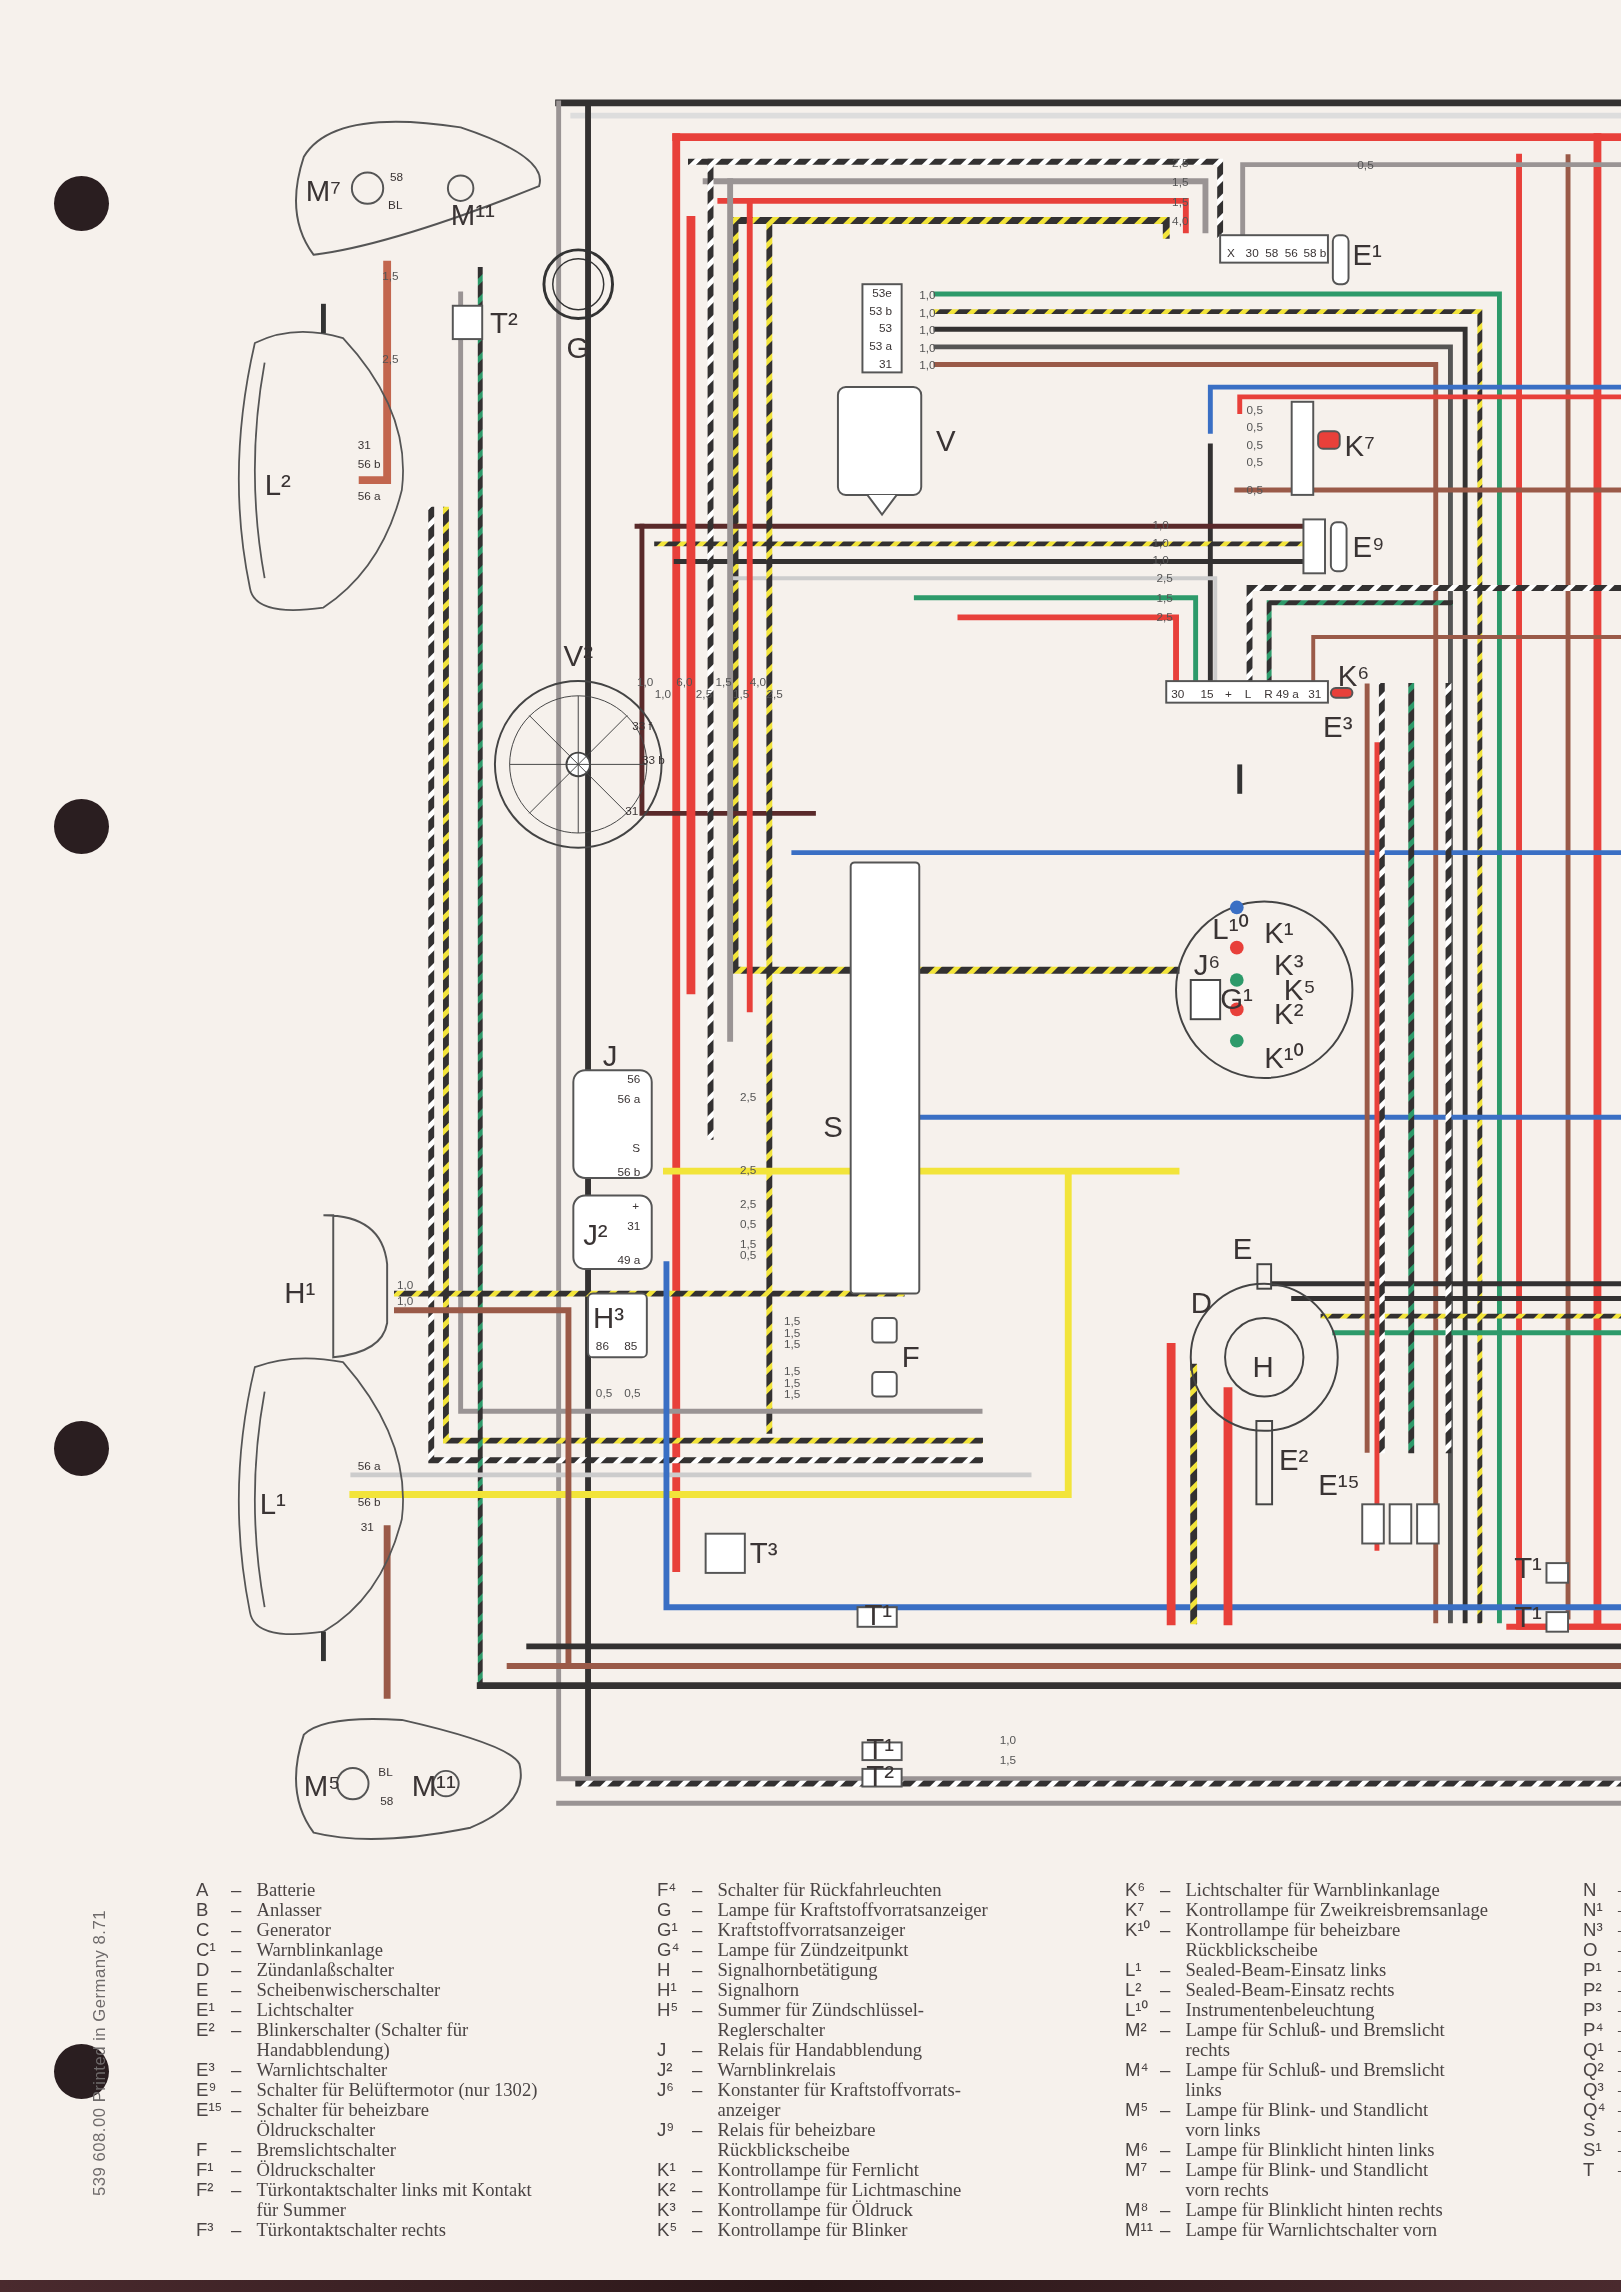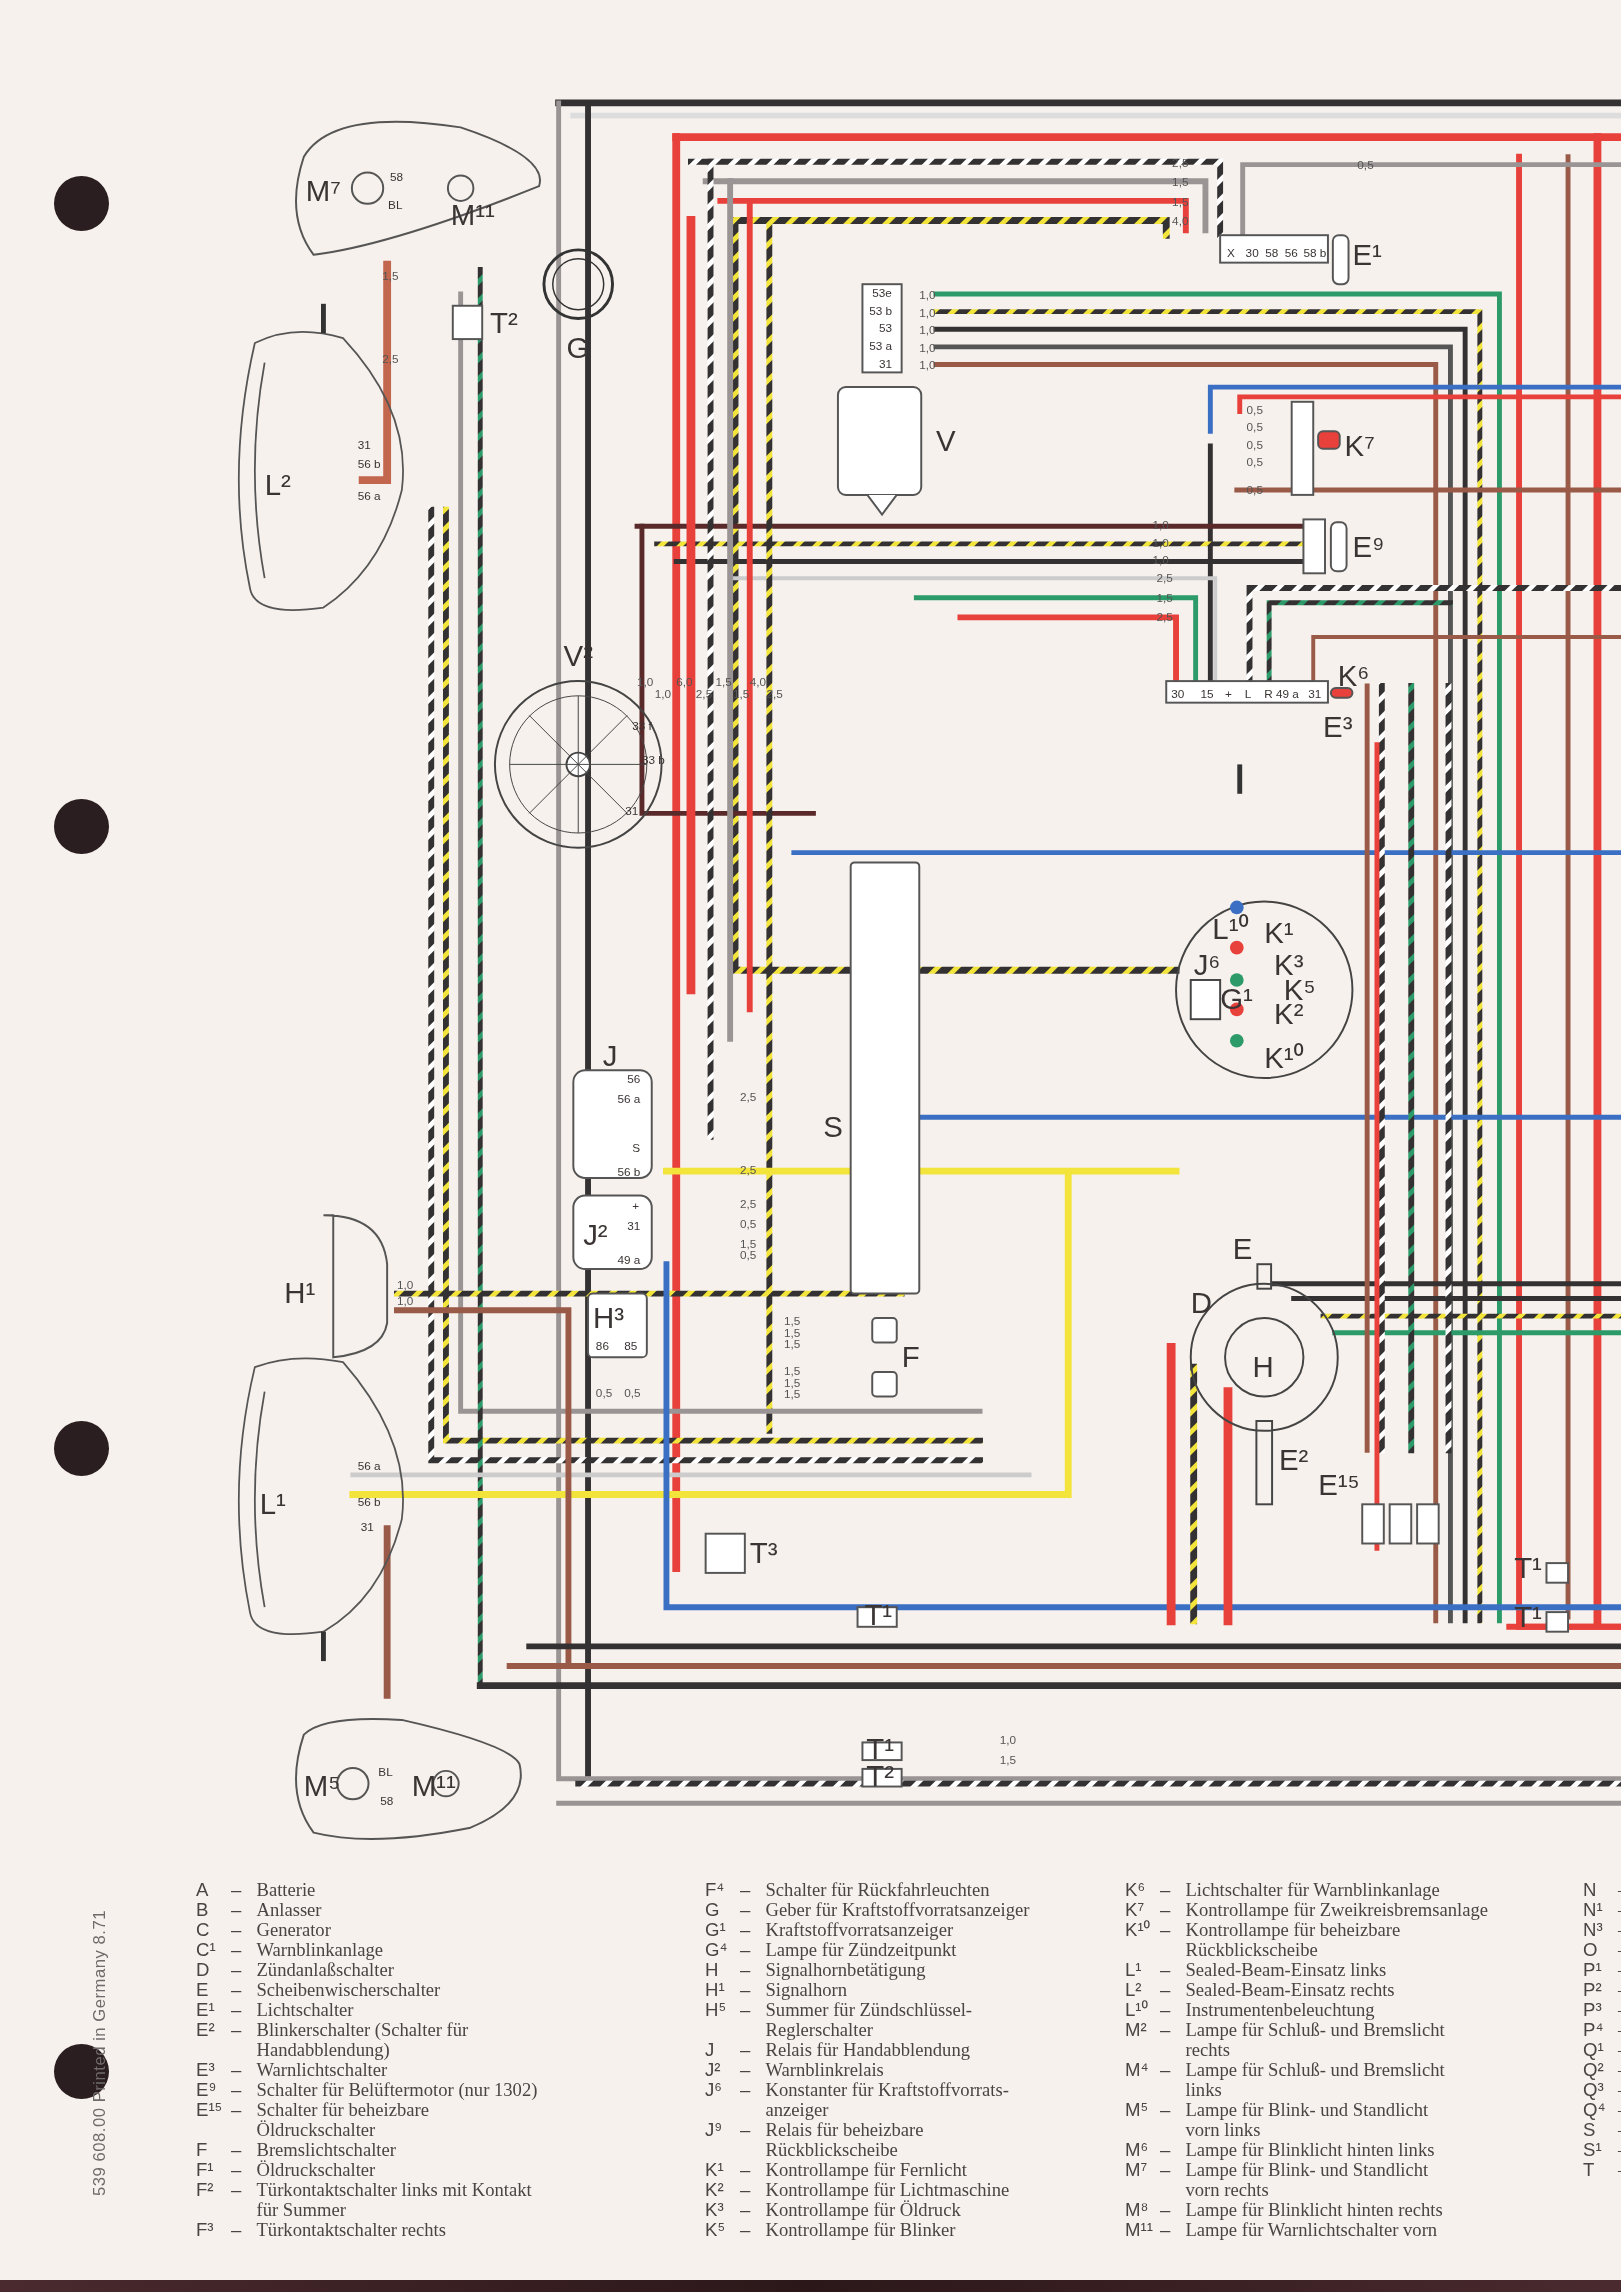--- a/index.html
+++ b/index.html
@@ -468,30 +468,30 @@
         <span class="legend-dash">–</span>
         <span class="legend-desc">Türkontaktschalter links mit Kontakt
 für Summer</span>
       </div>
       <div class="legend-row">
         <span class="legend-code">F³</span>
         <span class="legend-dash">–</span>
         <span class="legend-desc">Türkontaktschalter rechts</span>
       </div>
     </div>
-    <div class="legend-col" style="left: 657px; margin-left: 48px;">
+    <div class="legend-col" style="left: 657px;">
       <div class="legend-row">
         <span class="legend-code">F⁴</span>
         <span class="legend-dash">–</span>
         <span class="legend-desc">Schalter für Rückfahrleuchten</span>
       </div>
       <div class="legend-row">
         <span class="legend-code">G</span>
         <span class="legend-dash">–</span>
-        <span class="legend-desc">Geber für Kraftstoffvorratsanzeiger</span>
+        <span class="legend-desc">Lampe für Kraftstoffvorratsanzeiger</span>
       </div>
       <div class="legend-row">
         <span class="legend-code">G¹</span>
         <span class="legend-dash">–</span>
         <span class="legend-desc">Kraftstoffvorratsanzeiger</span>
       </div>
       <div class="legend-row">
         <span class="legend-code">G⁴</span>
         <span class="legend-dash">–</span>
         <span class="legend-desc">Lampe für Zündzeitpunkt</span>

